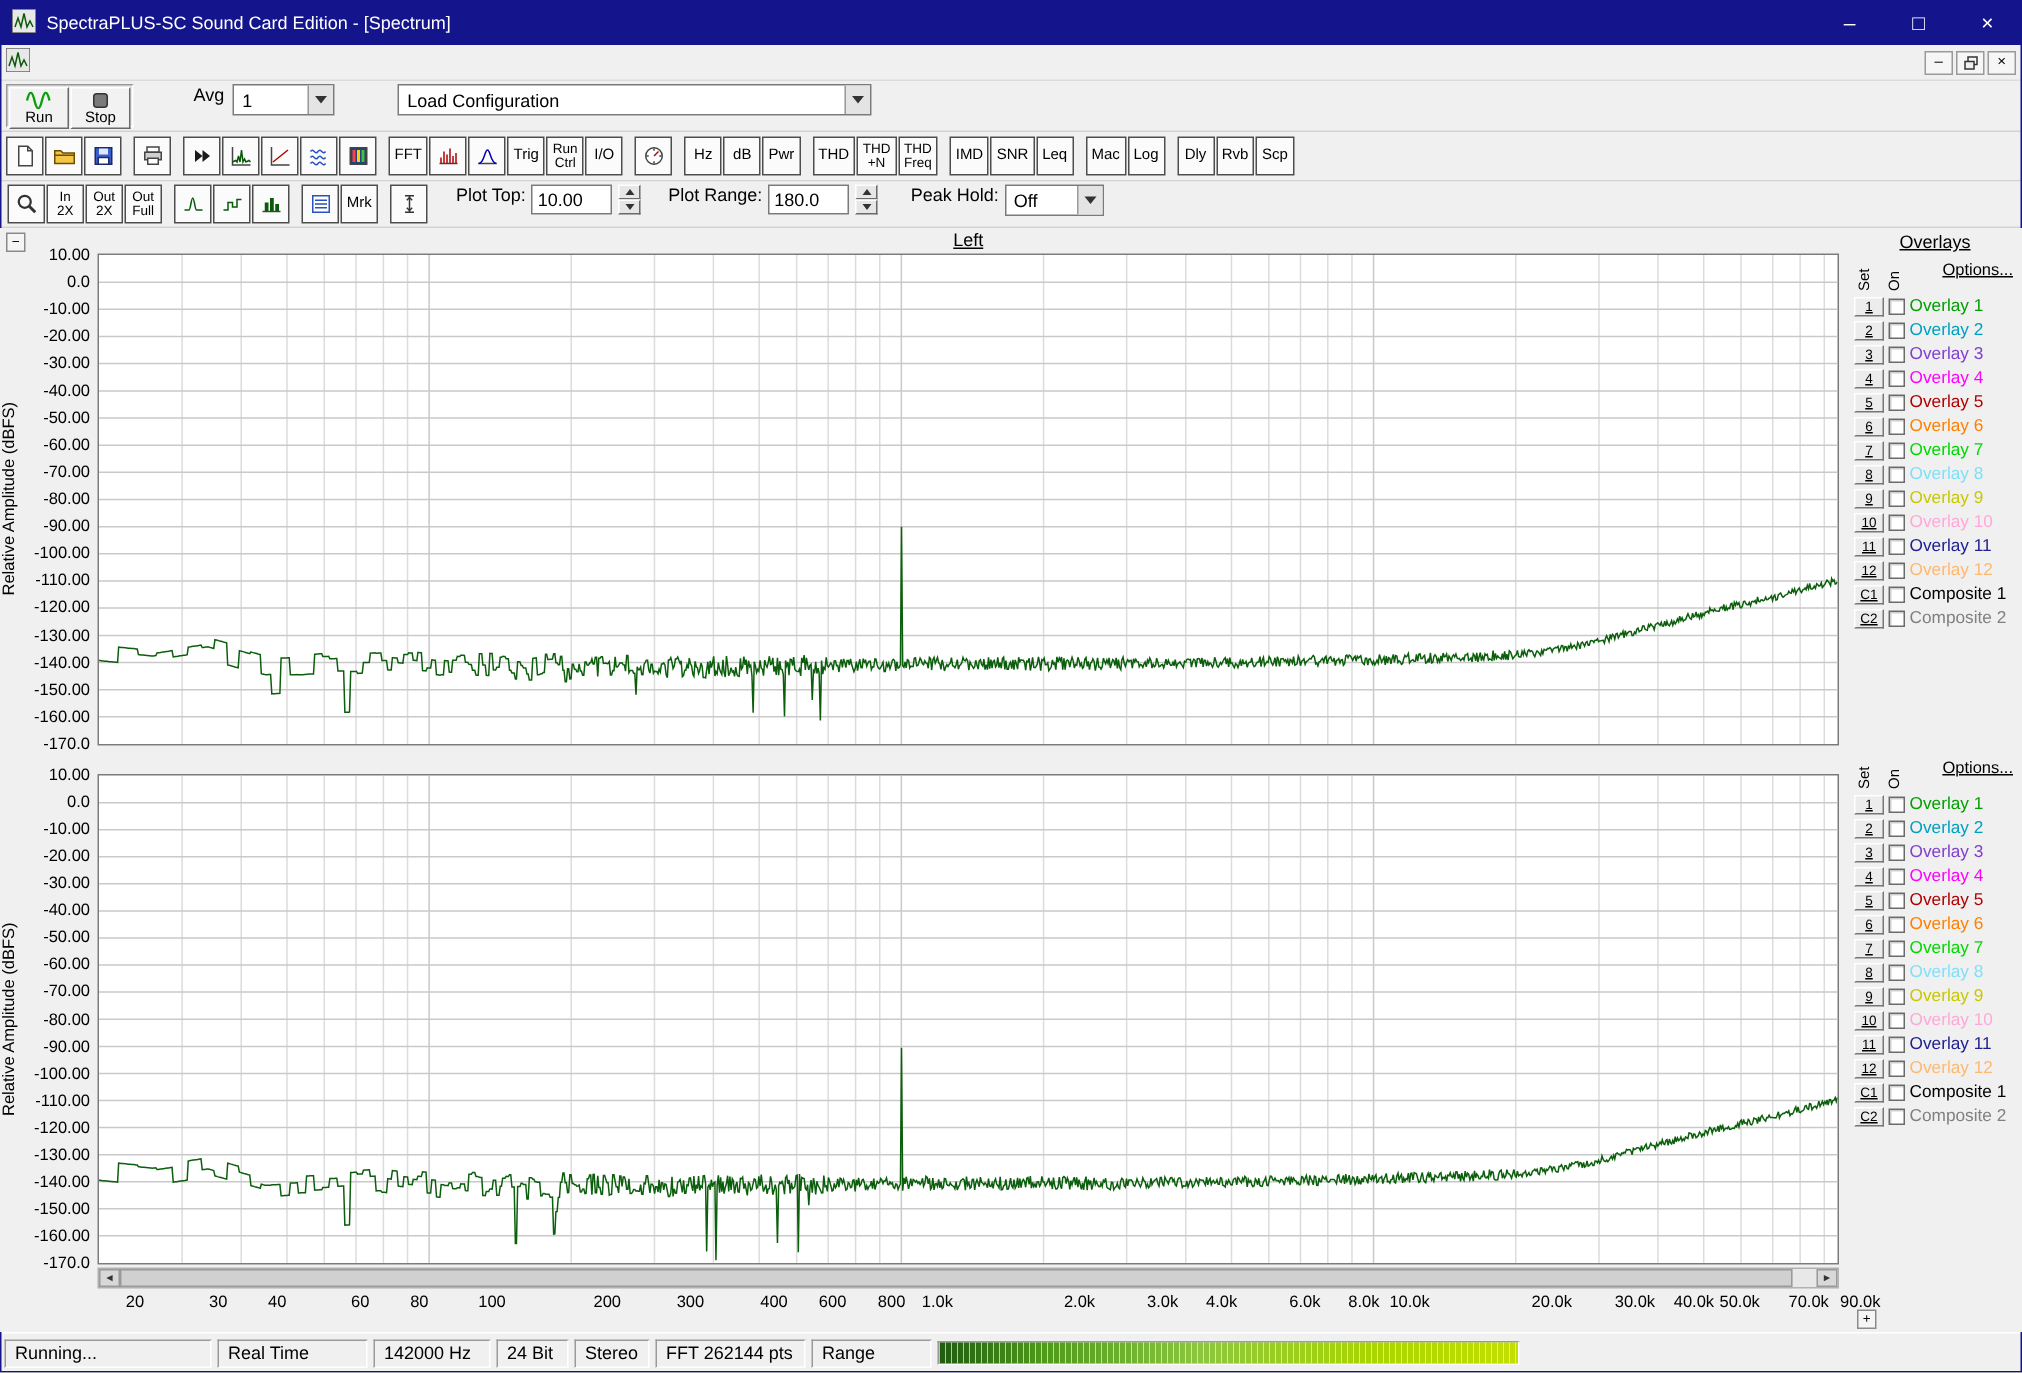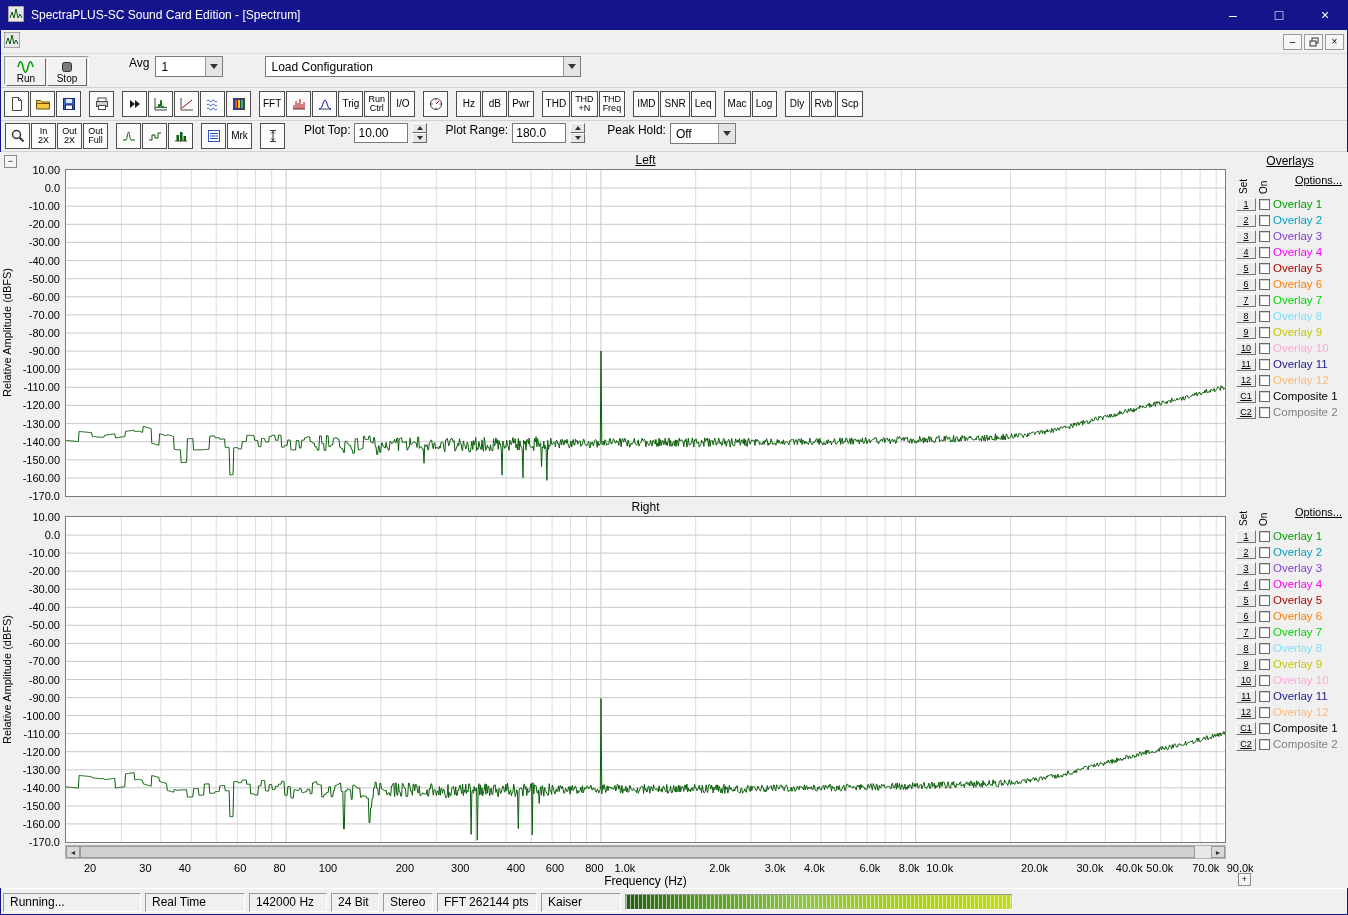--- a/index.html
+++ b/index.html
@@ -399,21 +399,20 @@
         <div class="ytick" style="top: 290.778px;">-150.00</div>
         <div class="ytick" style="top: 308.889px;">-160.00</div>
         <div class="ytick" style="top: 327px;">-170.0</div>
       </div>
     <div class="plot-box" id="pbox-0"><svg id="svg-0" width="1159" height="326">
           <path d="M55.4 0V326M94.8 0V326M125.3 0V326M150.2 0V326M171.3 0V326M189.6 0V326M205.7 0V326M314.8 0V326M370.3 0V326M409.6 0V326M440.1 0V326M465.1 0V326M486.1 0V326M504.4 0V326M520.5 0V326M629.7 0V326M685.1 0V326M724.5 0V326M755.0 0V326M779.9 0V326M801.0 0V326M819.2 0V326M835.3 0V326M944.5 0V326M1000.0 0V326M1039.3 0V326M1069.8 0V326M1094.7 0V326M1115.8 0V326M1134.1 0V326M1150.2 0V326" stroke="#dcdcdc" fill="none" stroke-width="1"></path>
           <path d="M220.1 0V326M534.9 0V326M849.7 0V326M0 18.1H1159M0 36.2H1159M0 54.3H1159M0 72.4H1159M0 90.6H1159M0 108.7H1159M0 126.8H1159M0 144.9H1159M0 163.0H1159M0 181.1H1159M0 199.2H1159M0 217.3H1159M0 235.4H1159M0 253.6H1159M0 271.7H1159M0 289.8H1159M0 307.9H1159" stroke="#c9c9c9" fill="none" stroke-width="1"></path>
           <path d="M0.0 270.4L0.8 270.4L1.5 270.5L2.3 270.6L3.1 270.7L3.9 270.8L4.6 270.8L5.4 270.9L6.2 271.0L7.0 271.1L7.7 271.1L8.5 271.2L9.3 271.3L10.1 271.4L10.8 271.5L11.6 271.5L12.4 271.6L13.1 261.4L13.9 261.5L14.7 261.6L15.5 261.7L16.2 261.7L17.0 261.8L17.8 261.9L18.6 262.0L19.3 262.1L20.1 262.1L20.9 262.2L21.6 262.3L22.4 262.4L23.2 262.4L24.0 262.5L24.7 262.6L25.5 262.7L26.3 266.4L27.1 266.5L27.8 266.6L28.6 266.6L29.4 266.7L30.2 266.8L30.9 266.9L31.7 267.0L32.5 267.0L33.2 267.1L34.0 267.2L34.8 267.3L35.6 267.4L36.3 267.3L37.1 267.2L37.9 267.1L38.7 265.3L39.4 265.2L40.2 265.1L41.0 265.0L41.8 264.8L42.5 264.7L43.3 264.6L44.1 264.5L44.8 264.4L45.6 264.3L46.4 264.2L47.2 264.0L47.9 263.9L48.7 263.8L49.5 267.9L50.3 267.8L51.0 267.7L51.8 267.6L52.6 267.5L53.3 267.3L54.1 267.2L54.9 267.1L55.7 267.0L56.4 266.9L57.2 266.8L58.0 266.7L58.8 266.5L59.5 261.4L60.3 261.3L61.1 261.2L61.9 261.0L62.6 260.9L63.4 260.8L64.2 260.7L64.9 260.6L65.7 260.5L66.5 260.4L67.3 260.2L68.0 260.1L68.8 261.7L69.6 261.6L70.4 261.5L71.1 261.4L71.9 261.3L72.7 261.2L73.5 261.4L74.2 261.7L75.0 261.9L75.8 262.1L76.5 262.3L77.3 256.4L78.1 256.6L78.9 256.8L79.6 257.1L80.4 257.3L81.2 257.5L82.0 257.7L82.7 257.9L83.5 258.2L84.3 258.4L85.1 258.6L85.8 273.3L86.6 273.5L87.4 273.7L88.1 273.9L88.9 274.1L89.7 274.4L90.5 274.6L91.2 274.8L92.0 275.0L92.8 275.2L93.6 263.8L94.3 264.0L95.1 264.2L95.9 264.4L96.6 264.6L97.4 264.9L98.2 265.1L99.0 265.3L99.7 265.5L100.5 265.7L101.3 264.6L102.1 264.9L102.8 265.1L103.6 265.3L104.4 265.5L105.2 265.7L105.9 266.0L106.7 266.2L107.5 266.4L108.2 279.1L109.0 279.3L109.8 279.5L110.6 279.7L111.3 279.8L112.1 279.8L112.9 279.7L113.7 279.7L114.4 279.7L115.2 292.6L116.0 292.5L116.8 292.5L117.5 292.5L118.3 292.4L119.1 292.4L119.8 292.4L120.6 292.3L121.4 268.7L122.2 268.7L122.9 268.7L123.7 268.6L124.5 268.6L125.3 268.6L126.0 268.5L126.8 268.5L127.6 279.9L128.3 279.9L129.1 279.9L129.9 279.8L130.7 279.8L131.4 279.8L132.2 279.7L133.0 279.9L133.8 279.9L134.5 279.8L135.3 279.8L136.1 279.8L136.9 279.7L137.6 279.7L138.4 279.5L139.2 279.5L139.9 279.4L140.7 279.4L141.5 279.4L142.3 279.3L143.0 279.3L143.8 266.1L144.6 266.1L145.4 266.0L146.1 266.0L146.9 265.9L147.7 265.9L148.5 265.9L149.2 267.7L150.0 267.7L150.8 267.6L151.5 267.6L152.3 267.6L153.1 267.5L153.9 269.2L154.6 269.2L155.4 269.1L156.2 269.1L157.0 269.1L157.7 269.0L158.5 269.0L159.3 277.4L160.0 277.4L160.8 277.4L161.6 277.3L162.4 277.3L163.1 277.3L163.9 304.9L164.7 304.9L165.5 304.8L166.2 304.8L167.0 304.7L167.8 277.7L168.6 277.7L169.3 277.6L170.1 277.6L170.9 277.6L171.6 277.5L172.4 279.0L173.2 278.9L174.0 278.9L174.7 278.9L175.5 278.8L176.3 271.7L177.1 271.7L177.8 271.6L178.6 271.6L179.4 271.6L180.2 271.5L180.9 265.4L181.7 265.3L182.5 265.3L183.2 265.3L184.0 265.2L184.8 265.5L185.6 265.5L186.3 265.4L187.1 265.4L187.9 265.4L188.7 270.4L189.4 270.3L190.2 270.4L191.0 270.4L191.7 270.5L192.5 276.5L193.3 276.6L194.1 276.7L194.8 276.7L195.6 268.5L196.4 268.5L197.2 268.6L197.9 268.7L198.7 268.7L199.5 271.8L200.3 271.9L201.0 272.0L201.8 272.0L202.6 272.1L203.3 266.3L204.1 266.3L204.9 266.4L205.7 266.4L206.4 265.2L207.2 265.3L208.0 265.4L208.8 265.4L209.5 270.2L210.3 270.2L211.1 270.3L211.9 270.4L212.6 265.0L213.4 265.0L214.2 265.1L214.9 265.1L215.7 277.1L216.5 277.2L217.3 277.2L218.0 277.3L218.8 275.2L219.6 275.3L220.4 275.4L221.1 275.4L221.9 269.9L222.7 270.0L223.4 270.1L224.2 270.1L225.0 279.9L225.8 279.9L226.5 280.0L227.3 280.1L228.1 279.9L228.9 279.9L229.6 280.0L230.4 270.4L231.2 270.5L232.0 270.5L232.7 270.6L233.5 278.0L234.3 278.1L235.0 278.1L235.8 270.1L236.6 270.1L237.4 270.2L238.1 270.2L238.9 267.6L239.7 267.7L240.5 267.7L241.2 266.8L242.0 266.8L242.8 266.8L243.6 266.9L244.3 271.5L245.1 271.5L245.9 271.6L246.6 272.9L247.4 273.0L248.2 273.0L249.0 276.8L249.7 276.8L250.5 276.8L251.3 280.1L252.1 280.2L252.8 280.2L253.6 265.9L254.4 265.9L255.2 265.9L255.9 273.4L256.7 273.4L257.5 273.5L258.2 280.3L259.0 280.4L259.8 280.4L260.6 265.5L261.3 265.6L262.1 265.6L262.9 276.6L263.7 276.7L264.4 276.7L265.2 274.9L266.0 274.9L266.7 274.9L267.5 268.2L268.3 268.2L269.1 267.5L269.8 267.6L270.6 267.6L271.4 269.1L272.2 269.1L272.9 269.1L273.7 276.9L274.5 276.9L275.3 278.6L276.0 278.6L276.8 278.7L277.6 282.6L278.3 282.6L279.1 271.2L279.9 271.2L280.7 271.3L281.4 273.6L282.2 273.6L283.0 275.3L283.8 275.3L284.5 275.3L285.3 279.4L286.1 279.4L286.9 283.3L287.6 283.3L288.4 283.3L289.2 268.9L289.9 268.8L290.7 268.7L291.5 268.6L292.3 279.8L293.0 279.8L293.8 279.7L294.6 279.2L295.4 279.2L296.1 278.4L296.9 278.4L297.7 266.1L298.4 266.1L299.2 269.6L300.0 269.6L300.8 269.5L301.5 269.5L302.3 269.4L303.1 265.9L303.9 265.9L304.6 271.8L305.4 271.8L306.2 273.1L307.0 273.1L307.7 267.6L308.5 267.5L309.3 276.8L310.0 276.8L310.8 284.5L311.6 284.5L312.4 275.9L313.1 275.9L313.9 282.6L314.7 282.5L315.5 272.9L316.2 272.9L317.0 276.1L317.8 276.1L318.6 277.9L319.3 277.9L320.1 272.5L320.9 277.4L321.6 277.4L322.4 280.1L323.2 280.1L324.0 271.4L324.7 271.4L325.5 273.5L326.3 273.4L327.1 271.9L327.8 271.9L328.6 269.3L329.4 272.7L330.1 272.7L330.9 268.1L331.7 268.1L332.5 280.9L333.2 268.8L334.0 268.8L334.8 267.8L335.6 267.8L336.3 272.3L337.1 272.2L337.9 272.0L338.7 272.4L339.4 272.3L340.2 271.1L341.0 280.0L341.7 280.0L342.5 277.0L343.3 277.1L344.1 267.9L344.8 274.6L345.6 274.7L346.4 273.6L347.2 272.0L347.9 272.0L348.7 271.9L349.5 273.2L350.3 273.3L351.0 277.4L351.8 267.0L352.6 267.0L353.3 278.4L354.1 277.0L354.9 277.0L355.7 277.0L356.4 278.9L357.2 278.9L358.0 293.2L358.8 274.6L359.5 276.3L360.3 276.4L361.1 274.7L361.8 279.7L362.6 279.8L363.4 272.8L364.2 271.6L364.9 270.1L365.7 270.1L366.5 276.6L367.3 278.7L368.0 272.9L368.8 272.9L369.6 278.8L370.4 277.4L371.1 277.7L371.9 277.7L372.7 279.2L373.4 276.0L374.2 278.1L375.0 272.6L375.8 272.6L376.5 272.0L377.3 273.3L378.1 279.8L378.9 281.8L379.6 270.0L380.4 270.0L381.2 268.4L382.0 271.6L382.7 275.8L383.5 274.2L384.3 269.4L385.0 269.4L385.8 268.0L386.6 270.2L387.4 272.2L388.1 270.5L388.9 281.2L389.7 280.3L390.5 276.8L391.2 276.8L392.0 273.1L392.8 275.6L393.5 268.8L394.3 272.5L395.1 274.0L395.9 279.5L396.6 280.9L397.4 270.9L398.2 274.5L399.0 275.3L399.7 279.0L400.5 276.8L401.3 272.0L402.1 274.3L402.8 281.6L403.6 281.6L404.4 281.9L405.1 276.7L405.9 271.2L406.7 279.5L407.5 270.6L408.2 275.1L409.0 272.2L409.8 267.6L410.6 280.7L411.3 277.8L412.1 279.3L412.9 271.7L413.7 276.0L414.4 277.9L415.2 279.6L416.0 269.8L416.7 278.2L417.5 281.3L418.3 267.4L419.1 273.5L419.8 280.4L420.6 278.5L421.4 275.1L422.2 278.1L422.9 277.4L423.7 280.9L424.5 274.8L425.3 279.6L426.0 280.7L426.8 280.9L427.6 268.8L428.3 276.1L429.1 274.8L429.9 267.8L430.7 273.3L431.4 269.7L432.2 279.3L433.0 270.5L433.8 274.5L434.5 273.5L435.3 280.5L436.1 305.1L436.8 271.1L437.6 274.0L438.4 278.4L439.2 276.2L439.9 277.4L440.7 270.2L441.5 275.4L442.3 276.2L443.0 280.4L443.8 270.1L444.6 273.2L445.4 274.8L446.1 271.9L446.9 267.5L447.7 273.1L448.4 272.7L449.2 268.6L450.0 277.8L450.8 274.3L451.5 280.0L452.3 268.6L453.1 280.1L453.9 270.8L454.6 276.2L455.4 276.4L456.2 279.8L457.0 307.7L457.7 270.3L458.5 273.9L459.3 271.3L460.0 280.2L460.8 269.5L461.6 269.7L462.4 273.7L463.1 268.0L463.9 276.1L464.7 277.3L465.5 277.6L466.2 277.8L467.0 276.0L467.8 280.6L468.5 268.6L469.3 271.9L470.1 266.7L470.9 276.7L471.6 268.6L472.4 273.0L473.2 276.6L474.0 273.4L474.7 272.8L475.5 296.7L476.3 276.9L477.1 278.1L477.8 271.2L478.6 279.0L479.4 275.5L480.1 278.9L480.9 310.4L481.7 270.4L482.5 279.4L483.2 275.0L484.0 276.2L484.8 268.3L485.6 273.9L486.3 274.7L487.1 273.3L487.9 272.0L488.7 273.3L489.4 276.8L490.2 270.6L491.0 270.5L491.7 273.7L492.5 273.6L493.3 278.0L494.1 272.2L494.8 269.6L495.6 275.0L496.4 269.3L497.2 271.6L497.9 275.1L498.7 270.4L499.5 270.4L500.2 273.4L501.0 269.3L501.8 273.2L502.6 275.7L503.3 277.9L504.1 275.9L504.9 271.0L505.7 277.1L506.4 272.9L507.2 269.5L508.0 275.0L508.8 275.1L509.5 269.1L510.3 271.5L511.1 270.4L511.8 274.2L512.6 272.1L513.4 270.9L514.2 270.9L514.9 276.4L515.7 274.5L516.5 274.6L517.3 269.3L518.0 269.4L518.8 273.5L519.6 275.4L520.4 276.0L521.1 275.0L521.9 273.3L522.7 271.4L523.4 277.7L524.2 277.7L525.0 272.3L525.8 274.2L526.5 272.1L527.3 275.8L528.1 273.3L528.9 270.2L529.6 269.6L530.4 270.6L531.2 277.3L531.9 271.3L532.7 275.4L533.5 275.0L534.3 272.9L535.0 181.1L535.8 273.9L536.6 274.9L537.4 271.2L538.1 275.2L538.9 269.8L539.7 270.3L540.5 275.3L541.2 274.1L542.0 274.3L542.8 274.3L543.5 268.8L544.3 268.5L545.1 273.8L545.9 273.6L546.6 271.6L547.4 268.8L548.2 270.1L549.0 272.6L549.7 273.2L550.5 270.5L551.3 272.1L552.1 272.2L552.8 275.5L553.6 268.2L554.4 269.0L555.1 276.7L555.9 270.0L556.7 268.3L557.5 272.1L558.2 270.4L559.0 268.3L559.8 271.9L560.6 272.7L561.3 276.2L562.1 269.9L562.9 273.3L563.6 277.3L564.4 274.9L565.2 273.1L566.0 274.3L566.7 273.0L567.5 272.1L568.3 268.4L569.1 273.8L569.8 274.1L570.6 275.2L571.4 273.3L572.2 269.8L572.9 276.1L573.7 273.8L574.5 273.0L575.2 271.8L576.0 268.3L576.8 270.3L577.6 270.6L578.3 269.2L579.1 270.6L579.9 276.8L580.7 271.3L581.4 272.9L582.2 274.1L583.0 275.6L583.8 274.4L584.5 270.2L585.3 273.3L586.1 276.1L586.8 270.8L587.6 269.9L588.4 273.0L589.2 274.1L589.9 269.4L590.7 276.4L591.5 273.2L592.3 276.4L593.0 268.2L593.8 275.8L594.6 269.7L595.4 275.4L596.1 270.9L596.9 270.3L597.7 274.7L598.4 273.7L599.2 268.2L600.0 275.1L600.8 271.8L601.5 275.5L602.3 269.1L603.1 268.1L603.9 276.3L604.6 270.4L605.4 276.1L606.2 276.1L606.9 272.9L607.7 271.5L608.5 275.8L609.3 269.9L610.0 276.5L610.8 269.9L611.6 272.5L612.4 276.1L613.1 268.2L613.9 271.1L614.7 269.9L615.5 270.1L616.2 270.2L617.0 271.5L617.8 276.7L618.5 270.8L619.3 271.3L620.1 268.8L620.9 277.0L621.6 273.5L622.4 268.2L623.2 274.9L624.0 275.1L624.7 274.3L625.5 272.8L626.3 267.9L627.1 271.6L627.8 277.1L628.6 269.8L629.4 270.4L630.1 268.8L630.9 273.1L631.7 273.1L632.5 271.9L633.2 277.1L634.0 275.9L634.8 274.7L635.6 269.9L636.3 272.7L637.1 272.0L637.9 276.4L638.6 267.9L639.4 271.4L640.2 268.6L641.0 270.4L641.7 268.0L642.5 276.4L643.3 268.9L644.1 276.5L644.8 270.9L645.6 270.0L646.4 270.8L647.2 274.8L647.9 271.1L648.7 268.2L649.5 270.7L650.2 275.3L651.0 273.0L651.8 273.5L652.6 268.2L653.3 270.1L654.1 273.9L654.9 272.2L655.7 275.5L656.4 274.8L657.2 269.6L658.0 268.4L658.8 274.2L659.5 270.9L660.3 276.4L661.1 272.0L661.8 271.4L662.6 269.3L663.4 270.9L664.2 277.1L664.9 273.6L665.7 268.5L666.5 274.6L667.3 274.8L668.0 276.1L668.8 274.6L669.6 268.8L670.3 270.7L671.1 272.5L671.9 269.9L672.7 272.3L673.4 268.6L674.2 275.3L675.0 272.6L675.8 269.7L676.5 270.3L677.3 273.7L678.1 268.5L678.9 275.6L679.6 269.8L680.4 274.9L681.2 276.5L681.9 270.0L682.7 268.1L683.5 272.3L684.3 274.2L685.0 271.5L685.8 269.8L686.6 271.1L687.4 270.3L688.1 270.2L688.9 275.4L689.7 269.2L690.5 271.3L691.2 269.5L692.0 271.0L692.8 271.2L693.5 274.5L694.3 273.0L695.1 273.4L695.9 274.9L696.6 272.8L697.4 271.3L698.2 274.5L699.0 270.2L699.7 271.7L700.5 268.7L701.3 270.4L702.0 275.4L702.8 272.9L703.6 274.5L704.4 273.6L705.1 268.8L705.9 271.4L706.7 274.5L707.5 274.1L708.2 273.2L709.0 273.0L709.8 275.2L710.6 272.5L711.3 269.4L712.1 273.2L712.9 270.2L713.6 272.1L714.4 273.5L715.2 273.5L716.0 271.5L716.7 273.9L717.5 269.8L718.3 274.7L719.1 272.7L719.8 272.1L720.6 271.2L721.4 272.7L722.2 273.7L722.9 275.0L723.7 270.8L724.5 271.4L725.2 269.7L726.0 269.4L726.8 269.8L727.6 269.6L728.3 274.7L729.1 271.2L729.9 269.5L730.7 270.2L731.4 274.7L732.2 269.3L733.0 269.1L733.7 269.4L734.5 272.6L735.3 268.6L736.1 274.6L736.8 270.1L737.6 270.3L738.4 274.1L739.2 271.1L739.9 273.3L740.7 272.0L741.5 272.8L742.3 274.7L743.0 273.2L743.8 268.2L744.6 270.6L745.3 273.8L746.1 274.8L746.9 273.3L747.7 271.7L748.4 272.9L749.2 271.2L750.0 269.4L750.8 268.5L751.5 272.7L752.3 269.0L753.1 274.6L753.9 268.4L754.6 272.3L755.4 272.0L756.2 273.9L756.9 275.1L757.7 272.5L758.5 273.0L759.3 275.0L760.0 273.0L760.8 270.4L761.6 273.9L762.4 269.6L763.1 272.4L763.9 272.2L764.7 271.0L765.5 274.9L766.2 272.4L767.0 271.5L767.8 271.4L768.5 268.6L769.3 272.9L770.1 274.4L770.9 273.8L771.6 272.1L772.4 271.3L773.2 271.3L774.0 267.8L774.7 274.4L775.5 270.1L776.3 268.2L777.0 273.8L777.8 272.5L778.6 271.0L779.4 271.6L780.1 267.8L780.9 268.9L781.7 271.9L782.5 273.4L783.2 271.8L784.0 268.5L784.8 274.3L785.6 267.8L786.3 270.0L787.1 274.3L787.9 269.3L788.6 269.2L789.4 269.1L790.2 270.8L791.0 269.8L791.7 271.7L792.5 269.8L793.3 274.0L794.1 269.6L794.8 270.2L795.6 272.0L796.4 267.8L797.2 273.4L797.9 273.1L798.7 272.5L799.5 267.4L800.2 269.2L801.0 273.8L801.8 270.8L802.6 270.2L803.3 269.3L804.1 272.9L804.9 271.0L805.7 270.6L806.4 269.8L807.2 268.9L808.0 269.3L808.7 268.1L809.5 267.0L810.3 268.0L811.1 272.5L811.8 271.9L812.6 274.0L813.4 271.2L814.2 271.0L814.9 269.8L815.7 269.0L816.5 271.4L817.3 268.3L818.0 267.5L818.8 272.6L819.6 269.7L820.3 268.5L821.1 267.9L821.9 270.4L822.7 270.7L823.4 268.6L824.2 273.7L825.0 270.4L825.8 270.0L826.5 269.1L827.3 271.9L828.1 269.9L828.9 269.8L829.6 273.5L830.4 272.5L831.2 267.2L831.9 266.7L832.7 268.5L833.5 266.7L834.3 267.3L835.0 268.4L835.8 270.3L836.6 268.5L837.4 267.5L838.1 270.8L838.9 267.5L839.7 268.7L840.4 267.9L841.2 267.1L842.0 271.1L842.8 272.4L843.5 273.0L844.3 268.8L845.1 268.8L845.9 273.4L846.6 269.5L847.4 269.2L848.2 271.0L849.0 272.8L849.7 270.8L850.5 273.2L851.3 271.7L852.0 270.1L852.8 272.1L853.6 266.4L854.4 268.9L855.1 271.4L855.9 269.8L856.7 268.1L857.5 273.2L858.2 267.4L859.0 272.0L859.8 268.5L860.6 269.0L861.3 272.5L862.1 268.8L862.9 266.3L863.6 271.6L864.4 267.0L865.2 267.4L866.0 271.7L866.7 270.6L867.5 271.2L868.3 272.9L869.1 272.3L869.8 269.1L870.6 266.9L871.4 268.0L872.1 267.4L872.9 265.6L873.7 271.9L874.5 270.7L875.2 270.2L876.0 269.8L876.8 270.9L877.6 270.8L878.3 266.2L879.1 270.8L879.9 266.2L880.7 265.9L881.4 269.1L882.2 269.0L883.0 267.6L883.7 266.9L884.5 272.0L885.3 271.6L886.1 269.7L886.8 271.6L887.6 265.3L888.4 272.0L889.2 271.7L889.9 267.7L890.7 266.5L891.5 267.7L892.3 271.3L893.0 269.3L893.8 271.4L894.6 267.2L895.3 270.9L896.1 265.4L896.9 267.9L897.7 267.5L898.4 266.0L899.2 271.0L900.0 267.4L900.8 268.8L901.5 270.4L902.3 267.5L903.1 266.6L903.8 268.0L904.6 266.0L905.4 268.7L906.2 269.2L906.9 269.0L907.7 270.4L908.5 269.6L909.3 268.6L910.0 270.0L910.8 266.6L911.6 266.5L912.4 265.7L913.1 270.2L913.9 269.7L914.7 268.6L915.4 271.3L916.2 265.9L917.0 267.0L917.8 270.6L918.5 265.3L919.3 271.2L920.1 267.8L920.9 265.0L921.6 270.5L922.4 267.7L923.2 269.9L924.0 265.9L924.7 266.9L925.5 266.2L926.3 270.0L927.0 269.3L927.8 269.6L928.6 270.2L929.4 263.7L930.1 270.3L930.9 265.6L931.7 268.9L932.5 267.3L933.2 268.3L934.0 268.7L934.8 269.4L935.6 265.8L936.3 269.8L937.1 264.2L937.9 269.7L938.6 266.1L939.4 270.0L940.2 263.9L941.0 264.6L941.7 266.5L942.5 269.1L943.3 268.2L944.1 267.1L944.8 266.6L945.6 263.6L946.4 267.7L947.1 268.0L947.9 268.0L948.7 264.2L949.5 266.6L950.2 263.6L951.0 266.0L951.8 267.3L952.6 263.9L953.3 263.2L954.1 264.4L954.9 263.8L955.7 264.4L956.4 266.5L957.2 267.8L958.0 265.3L958.7 263.9L959.5 264.6L960.3 265.7L961.1 267.0L961.8 263.5L962.6 265.9L963.4 262.9L964.2 263.3L964.9 263.5L965.7 262.3L966.5 262.5L967.3 261.7L968.0 262.6L968.8 264.6L969.6 262.5L970.3 262.1L971.1 261.6L971.9 261.8L972.7 260.9L973.4 264.4L974.2 262.6L975.0 260.4L975.8 260.5L976.5 263.6L977.3 261.0L978.1 261.1L978.8 264.2L979.6 260.9L980.4 262.0L981.2 259.4L981.9 262.1L982.7 260.9L983.5 260.1L984.3 261.5L985.0 262.7L985.8 258.3L986.6 259.8L987.4 262.5L988.1 258.8L988.9 258.1L989.7 259.4L990.4 260.8L991.2 258.4L992.0 257.7L992.8 260.1L993.5 260.1L994.3 257.2L995.1 257.0L995.9 257.2L996.6 258.3L997.4 256.8L998.2 256.8L999.0 255.8L999.7 257.8L1000.5 257.3L1001.3 257.2L1002.0 257.0L1002.8 256.9L1003.6 258.8L1004.4 255.4L1005.1 253.8L1005.9 255.7L1006.7 257.8L1007.5 252.9L1008.2 255.4L1009.0 252.9L1009.8 253.7L1010.5 256.1L1011.3 252.6L1012.1 252.2L1012.9 255.3L1013.6 254.0L1014.4 252.2L1015.2 252.8L1016.0 250.8L1016.7 255.2L1017.5 250.4L1018.3 253.3L1019.1 251.9L1019.8 251.3L1020.6 250.8L1021.4 251.0L1022.1 253.8L1022.9 253.6L1023.7 251.4L1024.5 252.4L1025.2 249.5L1026.0 248.7L1026.8 251.2L1027.6 250.5L1028.3 250.3L1029.1 247.3L1029.9 247.2L1030.7 249.5L1031.4 249.9L1032.2 250.2L1033.0 246.4L1033.7 247.7L1034.5 246.0L1035.3 247.0L1036.1 247.8L1036.8 249.8L1037.6 246.3L1038.4 245.9L1039.2 245.2L1039.9 246.0L1040.7 246.9L1041.5 244.9L1042.2 247.2L1043.0 247.4L1043.8 244.1L1044.6 247.3L1045.3 244.2L1046.1 246.5L1046.9 247.2L1047.7 245.6L1048.4 243.8L1049.2 246.8L1050.0 244.2L1050.8 245.9L1051.5 244.7L1052.3 242.7L1053.1 244.5L1053.8 240.8L1054.6 243.6L1055.4 241.9L1056.2 244.2L1056.9 243.4L1057.7 243.1L1058.5 241.1L1059.3 239.2L1060.0 240.9L1060.8 242.3L1061.6 242.8L1062.4 238.8L1063.1 241.3L1063.9 240.9L1064.7 238.0L1065.4 241.1L1066.2 239.8L1067.0 242.1L1067.8 238.5L1068.5 241.5L1069.3 239.1L1070.1 240.3L1070.9 238.1L1071.6 238.2L1072.4 237.4L1073.2 238.7L1073.9 235.3L1074.7 237.1L1075.5 236.6L1076.3 237.6L1077.0 236.0L1077.8 237.2L1078.6 237.4L1079.4 237.5L1080.1 237.5L1080.9 235.0L1081.7 234.7L1082.5 235.9L1083.2 232.9L1084.0 237.4L1084.8 234.4L1085.5 236.6L1086.3 235.3L1087.1 235.7L1087.9 232.5L1088.6 232.2L1089.4 236.5L1090.2 231.5L1091.0 233.5L1091.7 231.5L1092.5 233.1L1093.3 231.8L1094.1 235.0L1094.8 235.2L1095.6 234.1L1096.4 231.1L1097.1 230.8L1097.9 232.4L1098.7 233.1L1099.5 233.1L1100.2 231.6L1101.0 233.8L1101.8 231.0L1102.6 230.8L1103.3 231.3L1104.1 230.3L1104.9 232.7L1105.7 227.9L1106.4 230.8L1107.2 231.2L1108.0 230.0L1108.7 229.9L1109.5 230.6L1110.3 230.0L1111.1 228.1L1111.8 229.8L1112.6 229.7L1113.4 228.8L1114.2 228.5L1114.9 227.3L1115.7 230.4L1116.5 227.5L1117.2 226.6L1118.0 230.1L1118.8 229.7L1119.6 226.2L1120.3 226.1L1121.1 225.3L1121.9 227.2L1122.7 228.1L1123.4 227.6L1124.2 226.7L1125.0 226.4L1125.8 226.0L1126.5 224.2L1127.3 225.3L1128.1 225.5L1128.8 222.9L1129.6 224.6L1130.4 222.5L1131.2 226.0L1131.9 224.2L1132.7 223.0L1133.5 222.0L1134.3 224.1L1135.0 225.0L1135.8 223.4L1136.6 222.9L1137.4 222.0L1138.1 223.1L1138.9 220.2L1139.7 222.6L1140.4 219.0L1141.2 222.5L1142.0 222.8L1142.8 222.1L1143.5 220.8L1144.3 222.3L1145.1 219.1L1145.9 219.9L1146.6 220.7L1147.4 220.4L1148.2 218.5L1148.9 221.7L1149.7 220.7L1150.5 219.7L1151.3 218.1L1152.0 216.7L1152.8 217.6L1153.6 218.8L1154.4 220.5L1155.1 215.7L1155.9 217.6L1156.7 216.6L1157.5 219.4L1158.2 218.9L1159.0 218.0" stroke="#0b5e0b" fill="none" stroke-width="1"></path>
         </svg></div>
 
-    <div class="plot-title" id="ptitle-1">Right</div>
     <div class="ylabel-rot" id="ylab-1">Relative Amplitude (dBFS)</div>
     <div class="yticks" id="yticks-1">
         <div class="ytick" style="top: 1px;">10.00</div>
         <div class="ytick" style="top: 19.0556px;">0.0</div>
         <div class="ytick" style="top: 37.1111px;">-10.00</div>
         <div class="ytick" style="top: 55.1667px;">-20.00</div>
         <div class="ytick" style="top: 73.2222px;">-30.00</div>
         <div class="ytick" style="top: 91.2778px;">-40.00</div>
         <div class="ytick" style="top: 109.333px;">-50.00</div>
         <div class="ytick" style="top: 127.389px;">-60.00</div>
@@ -460,21 +459,20 @@
         <div class="xtick" style="left: 780.896px;">6.0k</div>
         <div class="xtick" style="left: 820.231px;">8.0k</div>
         <div class="xtick" style="left: 850.742px;">10.0k</div>
         <div class="xtick" style="left: 945.518px;">20.0k</div>
         <div class="xtick" style="left: 1000.96px;">30.0k</div>
         <div class="xtick" style="left: 1040.29px;">40.0k</div>
         <div class="xtick" style="left: 1070.81px;">50.0k</div>
         <div class="xtick" style="left: 1116.81px;">70.0k</div>
         <div class="xtick" style="left: 1151.18px;">90.0k</div>
       </div>
-    <div id="xlabel">Frequency (Hz)</div>
     <div class="corner-btn" id="expand-btn">+</div>
 
     <div class="ovl-panel" id="ovl-0">
         <div class="ovl-header">Overlays</div>
         <div class="ovl-ctrl">
           <span class="rot">Set</span>
           <span class="rot rot-on">On</span>
           <span class="ovl-options">Options...</span>
         </div>
         <div class="ovl-list">
@@ -631,19 +629,19 @@
       </div>
   </div>
 
   <div class="statusbar" id="statusbar">
       <div class="status-cell" style="width: 138px;">Running...</div>
       <div class="status-cell" style="width: 100px;">Real Time</div>
       <div class="status-cell" style="width: 78px;">142000 Hz</div>
       <div class="status-cell" style="width: 48px;">24 Bit</div>
       <div class="status-cell" style="width: 50px;">Stereo</div>
       <div class="status-cell" style="width: 100px;">FFT 262144 pts</div>
-      <div class="status-cell" style="width: 80px;">Kaiser</div>
+      <div class="status-cell" style="width: 80px;">Range</div>
       <div class="meter">
         <div class="meter-fill"></div>
       </div>
     </div>
 
 </div>
 
 </body></html>

